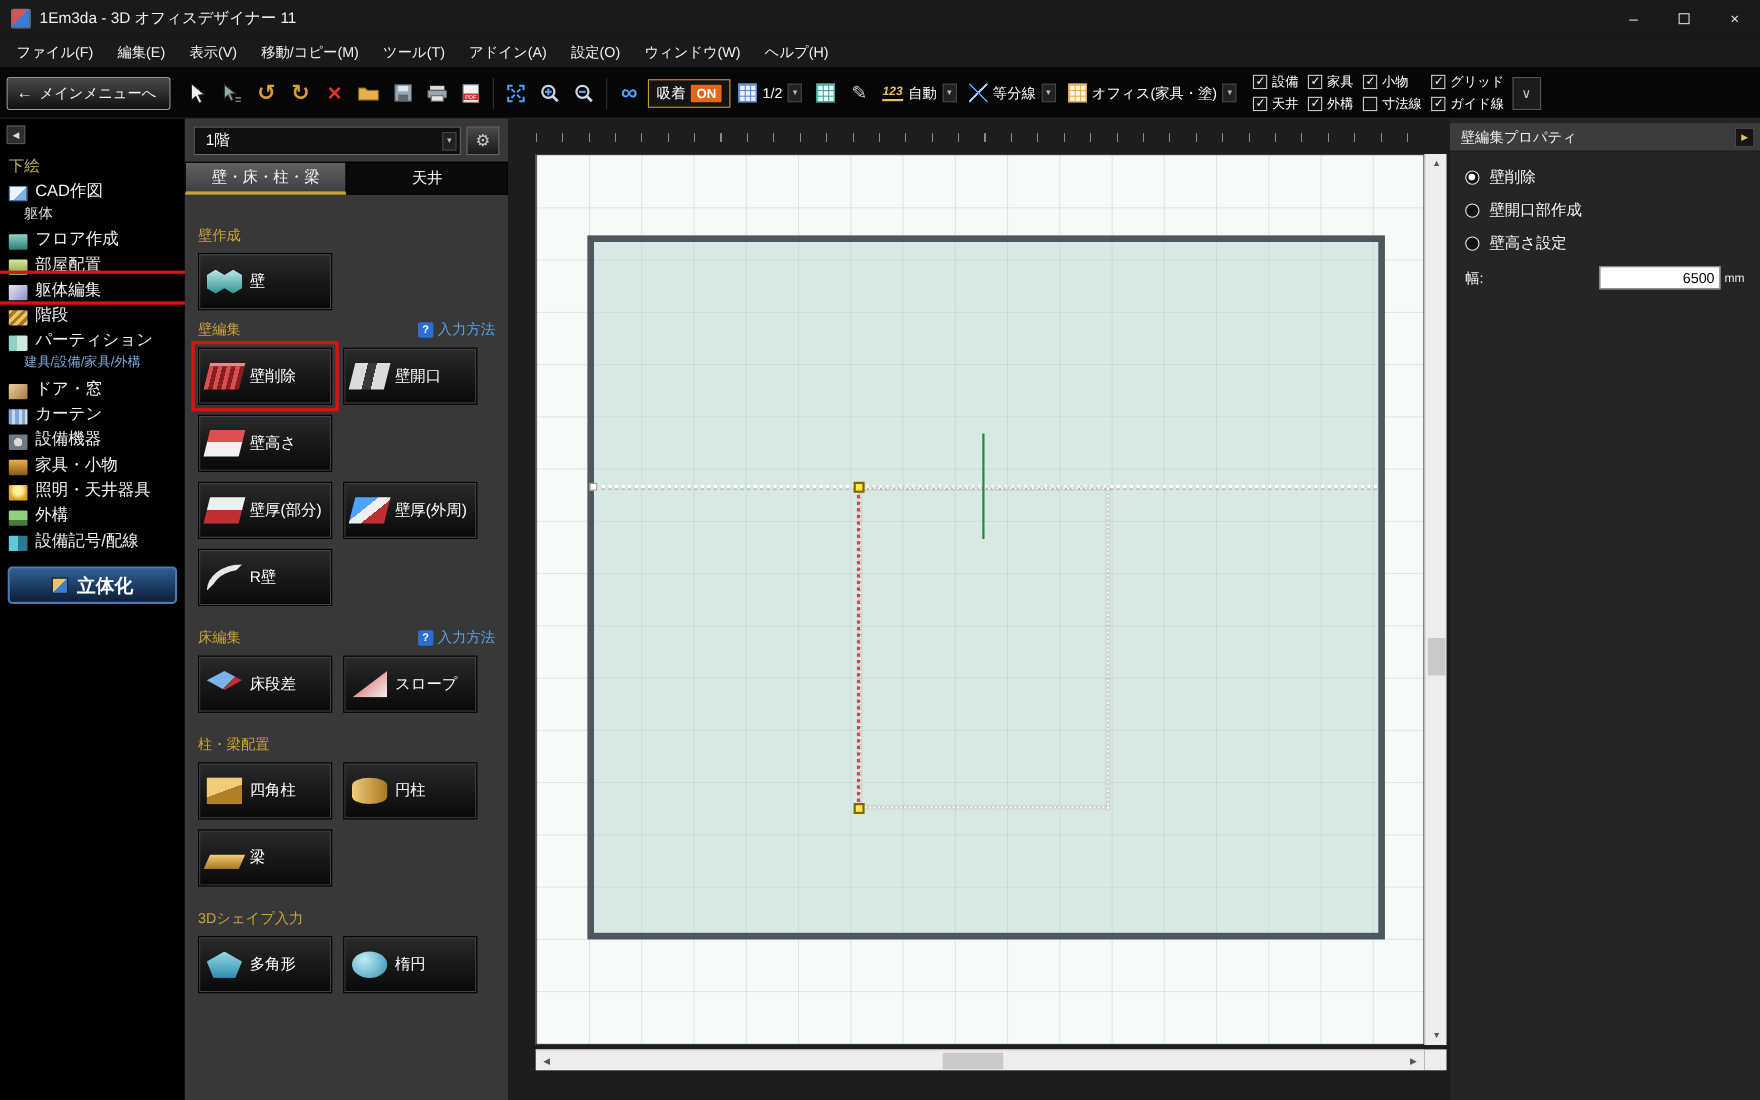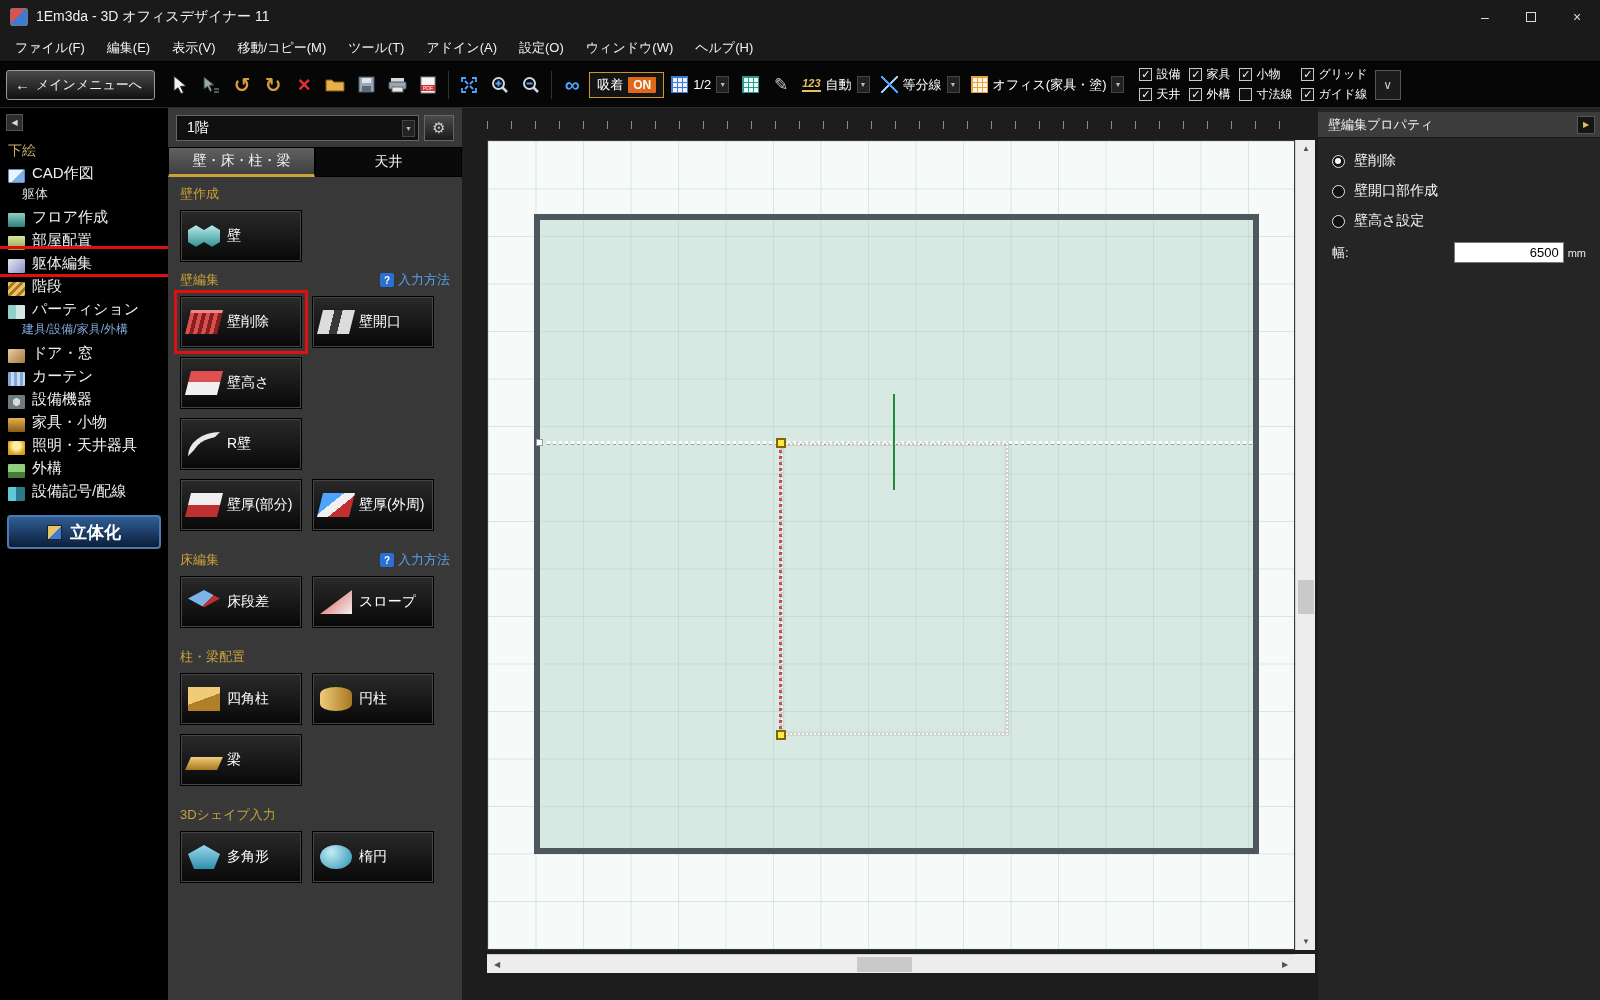--- a/index.html
+++ b/index.html
@@ -80,21 +80,21 @@
 
   
   .toolpanel{width:294px;background:#383838;flex:none;display:flex;flex-direction:column;overflow:hidden}
   .floor-row{display:flex;gap:5px;padding:7px 8px 6px}
   .floor-dd{flex:1;height:26px;background:#101010;border:1px solid #666;display:flex;align-items:center;justify-content:space-between;
     padding:0 3px 0 10px;font-size:14px;color:#fff}
   .gear-btn{width:30px;height:26px;background:linear-gradient(#4a4a4a,#1a1a1a);border:1px solid #666;display:flex;align-items:center;justify-content:center;color:#ccc;font-size:15px}
   .tabs{display:flex;height:30px}
   .tab{flex:1;display:flex;align-items:center;justify-content:center;font-size:14px;color:#f0f0f0;background:#0a0a0a;border:1px solid #000}
   .tab.active{background:linear-gradient(#616161,#3f3f3f);border-bottom:3px solid #c9a23a}
-  .panel-body{padding:0 12px;flex:1}
+  .panel-body{padding:20px 12px;flex:1}
   .sec-row{display:flex;align-items:center;justify-content:space-between;margin:8px 0 7px;font-size:13px}
   .sec-row.gap-top{margin-top:20px}
   .sec-title{color:#c9a23a}
   .help-link{display:flex;align-items:center;gap:4px;color:#58a0e8;font-size:13px}
   .q{width:14px;height:14px;background:#2a6fd4;color:#fff;font-size:10px;font-weight:bold;display:flex;align-items:center;justify-content:center;border-radius:2px}
   .prow{display:flex;gap:10px;margin-bottom:9px}
   .pbtn{width:122px;height:52px;background:linear-gradient(#2a2a2a,#080808);border:1px solid #000;box-shadow:0 0 0 1px #444 inset;
     display:flex;align-items:center;gap:7px;padding:0 3px 0 7px;font-size:14px;color:#fff;white-space:nowrap}
   .hl-tool{outline:3px solid #e01010;outline-offset:3px}
   .picon{width:32px;height:24px;flex:none}
@@ -450,32 +450,32 @@
           </div>
       </div>
       <div class="prow">
         <div class="pbtn">
             <span class="picon ic-wallheight"></span>
             <span>壁高さ</span>
           </div>
       </div>
       <div class="prow">
         <div class="pbtn">
+            <span class="picon ic-thickpart"></span>
+            <span>壁厚(部分)</span>
+          </div>
+        <div class="pbtn">
+            <span class="picon ic-thickout"></span>
+            <span>壁厚(外周)</span>
+          </div>
+      </div>
+      <div class="prow">
+        <div class="pbtn">
             <span class="picon ic-rwall"></span>
             <span>R壁</span>
-          </div>
-      </div>
-      <div class="prow">
-        <div class="pbtn">
-            <span class="picon ic-thickpart"></span>
-            <span>壁厚(部分)</span>
-          </div>
-        <div class="pbtn">
-            <span class="picon ic-thickout"></span>
-            <span>壁厚(外周)</span>
           </div>
       </div>
 
       <div class="sec-row gap-top">
         <span class="sec-title">床編集</span>
         <span class="help-link">
             <span class="q">?</span>
             <span>入力方法</span>
           </span>
       </div>

